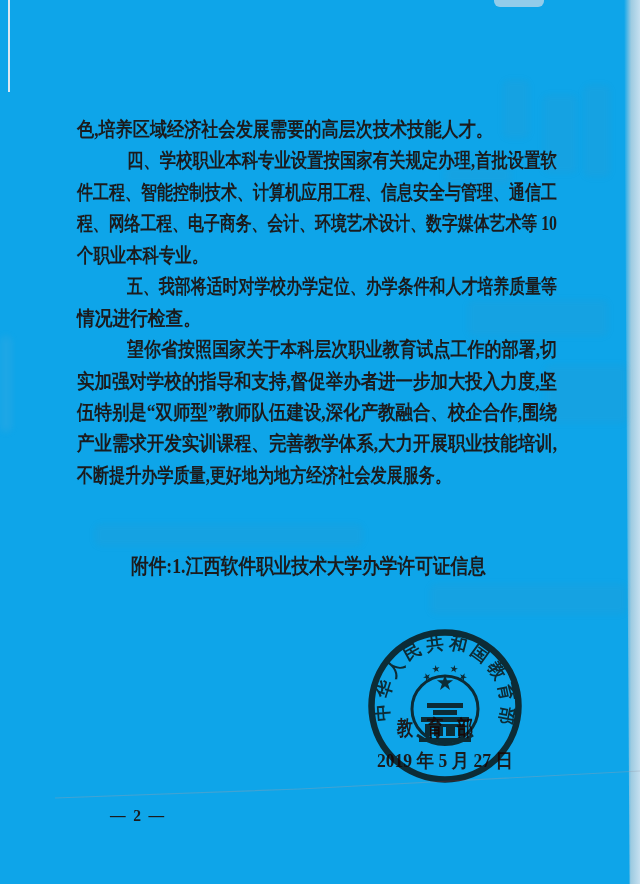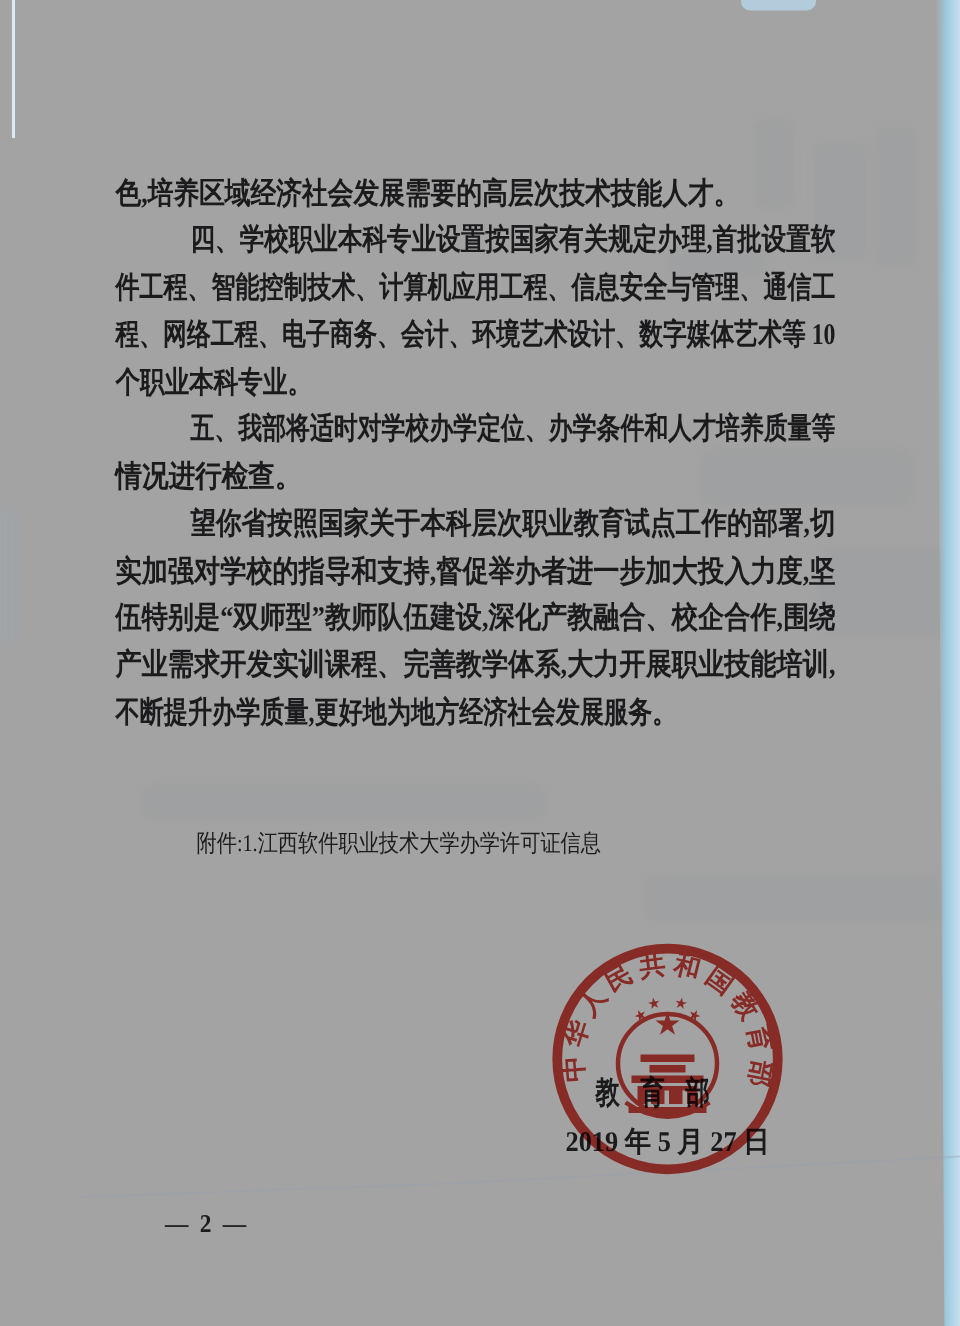--- a/index.html
+++ b/index.html
@@ -1,33 +1,33 @@
 <!DOCTYPE html>
 <html><head>
 <meta charset="utf-8">
 <title>scan</title>
 <style>
   html,body{margin:0;padding:0;}
   body{width:640px;height:884px;overflow:hidden;background:#f4f7fa;}
   #page{
     position:relative;width:640px;height:884px;
-    background:#a3a3a3;
+    background:#0ea5e9;
     font-family:"Liberation Serif","DejaVu Serif",serif;
     color:#1b1b1d;
   }
   
   .body-text{
     position:absolute;left:77px;top:114px;width:483px;
     font-size:20px;line-height:31.45px;font-weight:600;
     z-index:2;
   }
   .line{height:31.45px;white-space:nowrap;}
   .line.indent{padding-left:50px;}
   .fit{display:inline-block;white-space:nowrap;transform-origin:0 50%;}
-  .att-line{position:absolute;font-size:16px;font-weight:400;white-space:nowrap;z-index:2;}
+  .att-line{position:absolute;font-size:21px;font-weight:700;white-space:nowrap;z-index:2;}
   .att1{left:131px;top:552px;}
   .att2{left:171px;top:584px;}
   .agency{position:absolute;left:397px;top:714px;font-size:21px;font-weight:700;letter-spacing:18px;white-space:nowrap;z-index:2;}
   .date{position:absolute;left:377px;top:748px;font-size:19px;font-weight:600;white-space:nowrap;z-index:2;}
   .pagenum{position:absolute;left:110px;top:806px;font-size:17px;font-weight:600;letter-spacing:2px;white-space:nowrap;z-index:2;}
   
   .seal{
     position:absolute;left:366px;top:627px;width:158px;height:158px;
     mix-blend-mode:multiply;opacity:.93;z-index:3;
   }

